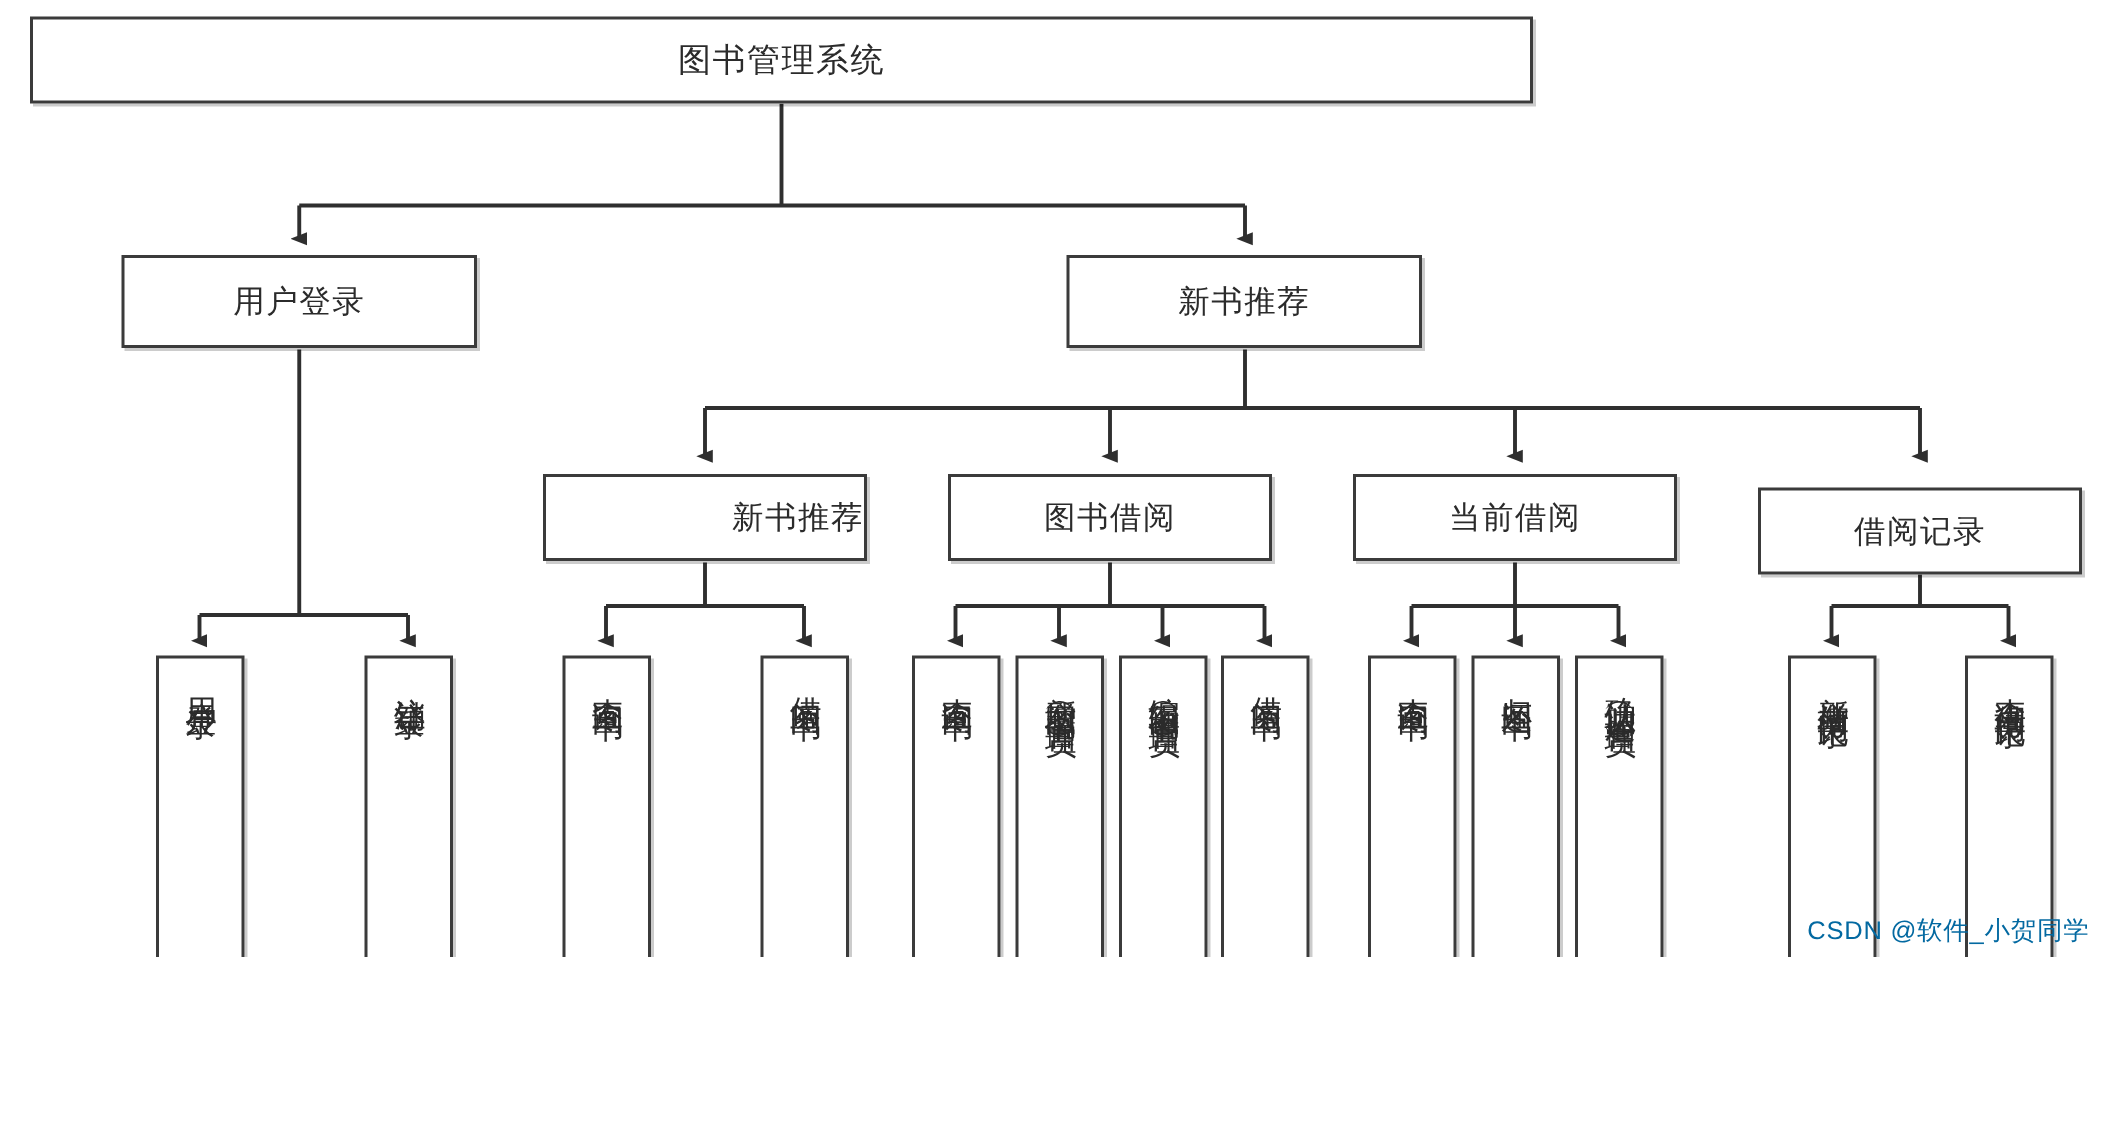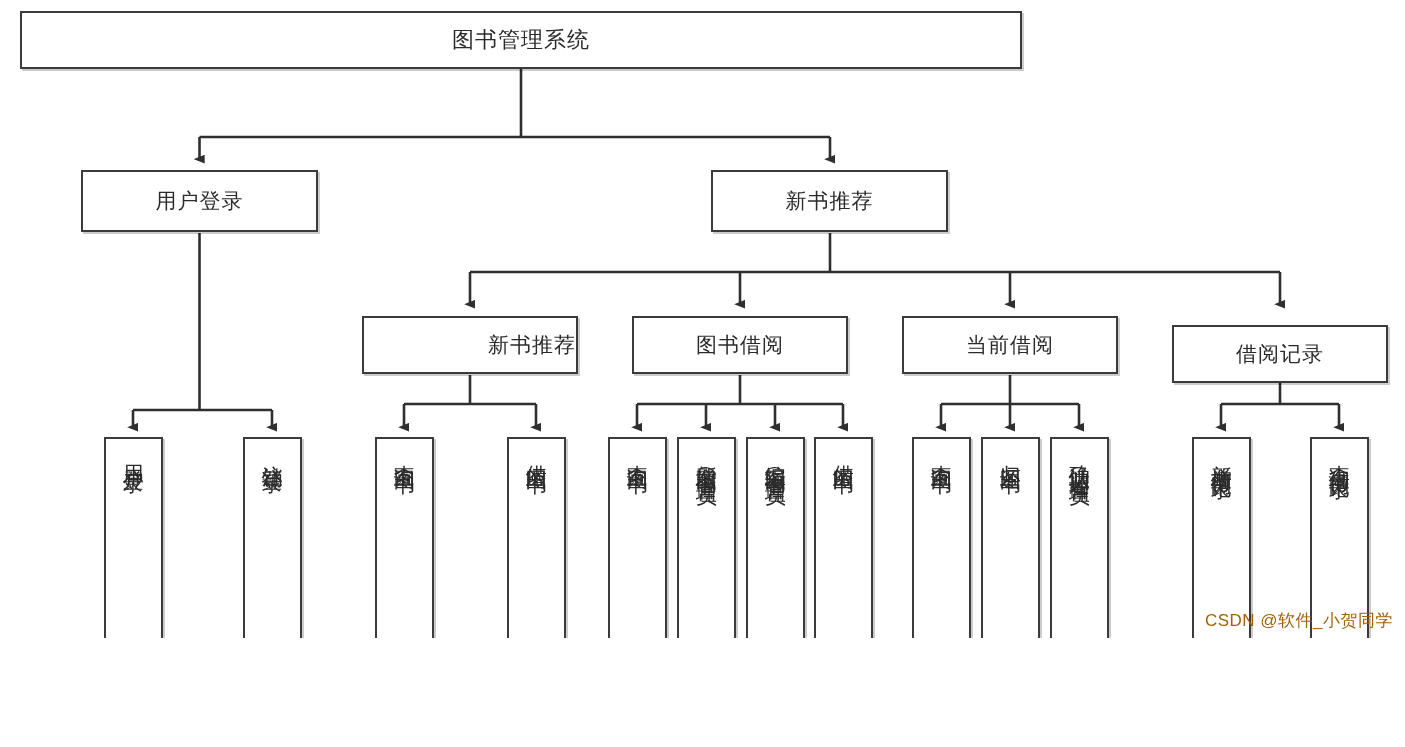--- a/index.html
+++ b/index.html
@@ -54,21 +54,21 @@
     white-space: nowrap;
   }
   .node.root {
     font-size: 22px;
   }
   .watermark {
     position: absolute;
     right: 12px;
     bottom: 6px;
     font-size: 17px;
-    color: #a16207;
+    color: #0369a1;
     letter-spacing: 0.5px;
     white-space: nowrap;
   }
 </style>
 </head>
 <body>
 
 <div id="canvas">
 
   <svg id="edges" viewBox="0 0 1405 747">

